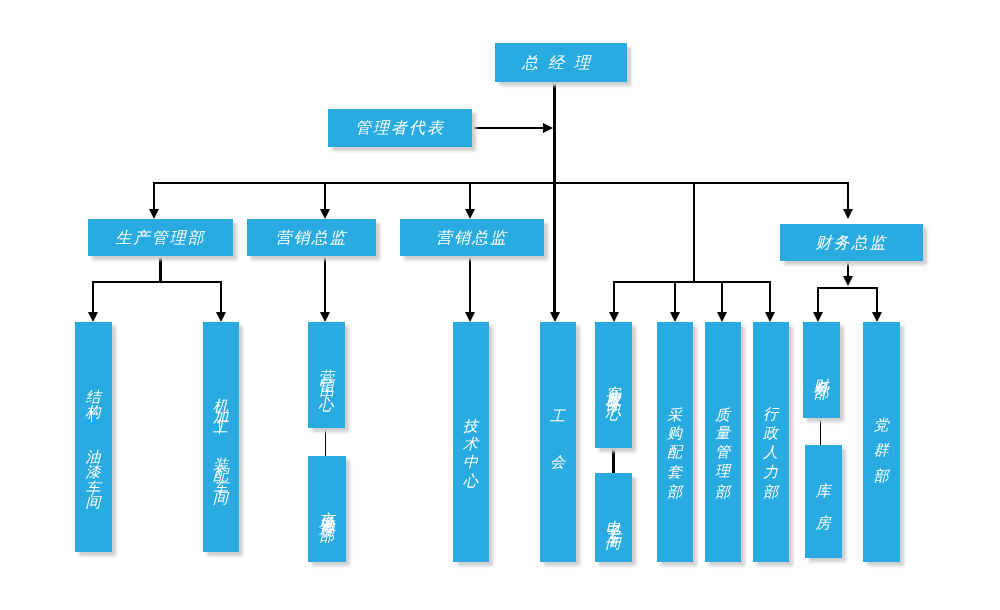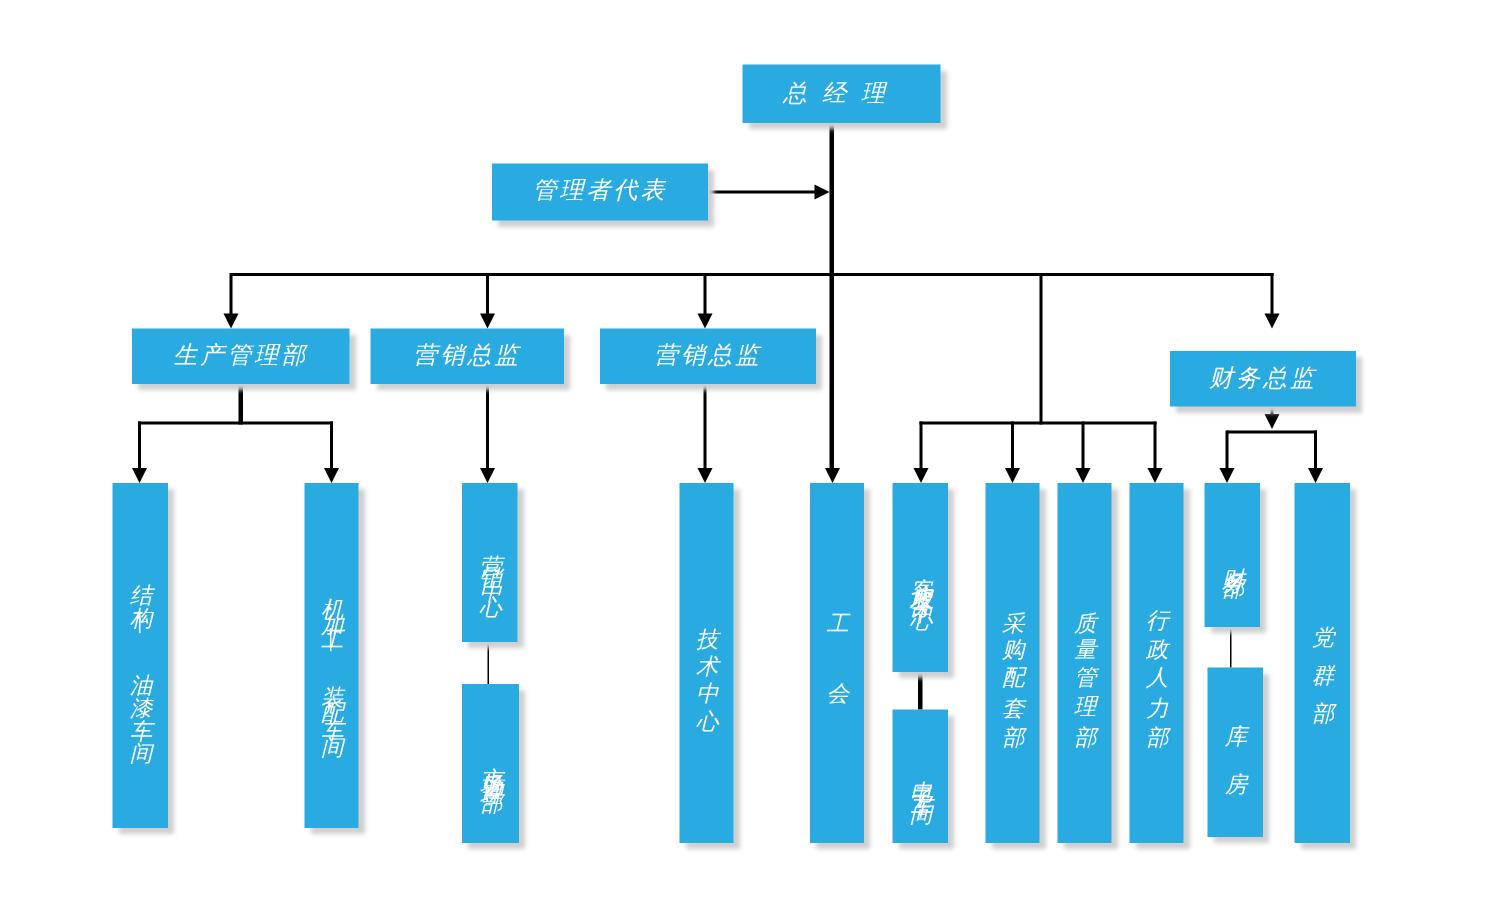--- a/index.html
+++ b/index.html
@@ -98,21 +98,21 @@
 
   <div class="ln" style="left:820px;top:418px;width:1px;height:27px;"></div>
 
   <div class="box hbox" style="left:495px;top:43px;width:132px;height:39px;letter-spacing:10px;">总经理</div>
 
   <div class="box hbox" style="left:328px;top:109px;width:144px;height:38px;">管理者代表</div>
 
   <div class="box hbox" style="left:88px;top:219px;width:145px;height:37px;">生产管理部</div>
   <div class="box hbox" style="left:247px;top:219px;width:129px;height:37px;">营销总监</div>
   <div class="box hbox" style="left:400px;top:219px;width:144px;height:37px;">营销总监</div>
-  <div class="box hbox" style="left:780px;top:234px;width:124px;height:37px;">财务总监</div>
+  <div class="box hbox" style="left:780px;top:224px;width:143px;height:37px;">财务总监</div>
 
   <div class="box vbox" style="left:75px;top:322px;width:37px;height:230px;letter-spacing:15px;">结构—油漆车间</div>
   <div class="box vbox" style="left:203px;top:322px;width:36px;height:230px;letter-spacing:11px;">机加工—装配车间</div>
 
   <div class="box vbox" style="left:308px;top:322px;width:37px;height:106px;letter-spacing:9px;">营销中心</div>
   <div class="box vbox" style="left:308px;top:456px;width:38px;height:106px;letter-spacing:4px;">市场管理部</div>
 
   <div class="box vbox" style="left:453px;top:322px;width:36px;height:240px;letter-spacing:18px;">技术中心</div>
 
   <div class="box vbox" style="left:540px;top:322px;width:36px;height:240px;letter-spacing:45px;">工会</div>

